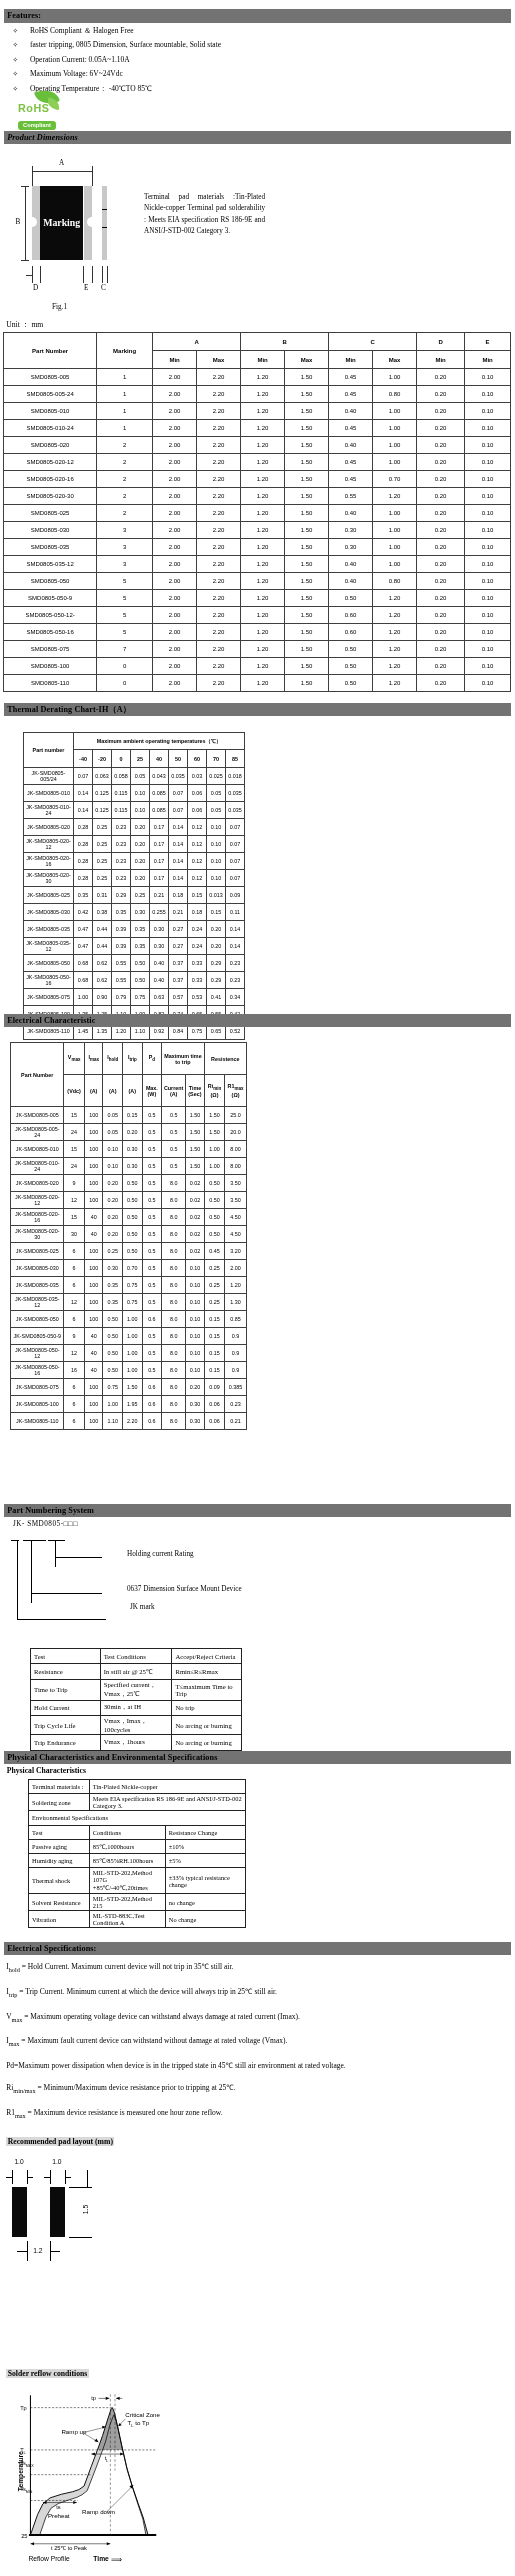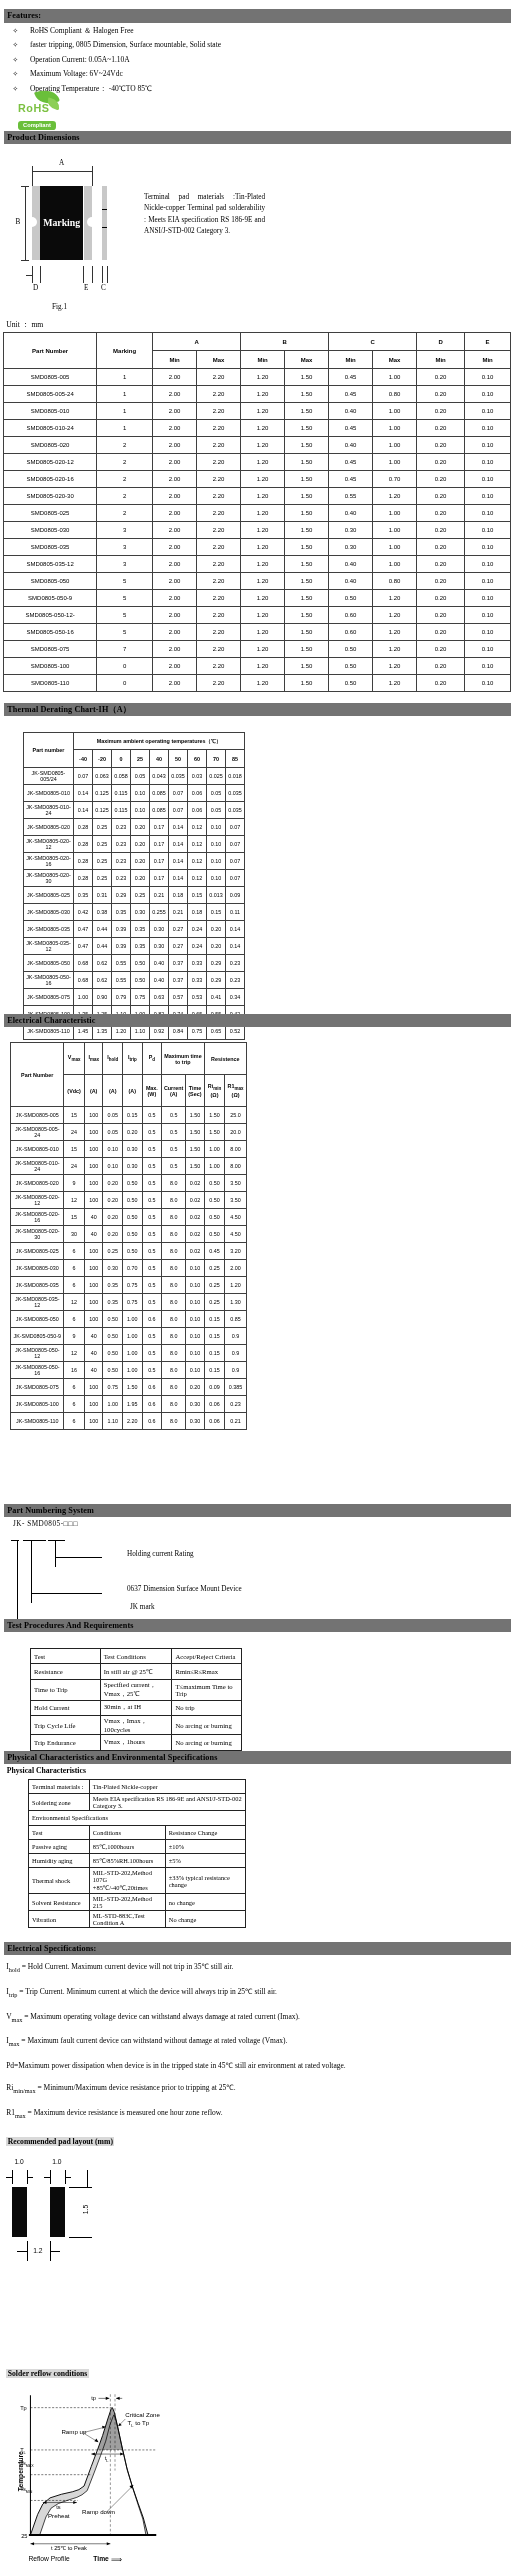--- a/index.html
+++ b/index.html
@@ -93,21 +93,21 @@
       <li><span class="bl">✧</span>Operating Temperature：  -40℃TO 85℃</li>
     </ul>
 
   <div class="rohs">
     <div class="leaf"></div>
     <div class="leaf2"></div>
     <div class="word">RoHS</div>
     <div class="pill">Compliant</div>
   </div>
 
-  <div class="bar" style="top:131px;"><span>Product Dimensions</span></div>
+  <div class="bar" style="top:131px;font-style:italic;"><span>Product Dimensions</span></div>
 
   <div class="fig1">
     <div class="dimlbl" style="left:59px;top:4.1px;">A</div>
     <div class="ln" style="left:32px;top:15.5px;width:60px;height:0.5px;"></div>
     <div class="ln" style="left:32px;top:11.3px;width:0.5px;height:19.6px;"></div>
     <div class="ln" style="left:92px;top:11.3px;width:0.5px;height:19.6px;"></div>
     <div class="body">
       <div class="padL"></div>
       <div class="mark">Marking</div>
       <div class="padR"></div>
@@ -904,21 +904,20 @@
     <div class="v" style="left:31px;top:19.6px;height:63px;"></div>
     <div class="v" style="left:55px;top:19.6px;height:27px;"></div>
     <div class="h" style="left:55px;top:37px;width:47px;"></div>
     <div class="lab" style="left:106px;top:30px;">Holding current Rating</div>
     <div class="h" style="left:31px;top:73px;width:71px;"></div>
     <div class="lab" style="left:106px;top:65px;">0637 Dimension Surface Mount Device</div>
     <div class="h" style="left:17px;top:99px;width:89px;"></div>
     <div class="lab" style="left:109px;top:83px;">JK mark</div>
   </div>
 
-  <div class="bar" style="top:1619px;"><span>Test Procedures And Requirements</span></div>
   <table id="test-table" class="serif-tb">
     <colgroup>
         <col style="width:33%">
         <col style="width:34%">
         <col style="width:33%">
       </colgroup>
     <thead>
       <tr>
         <th>Test</th>
         <th>Test Conditions</th>

